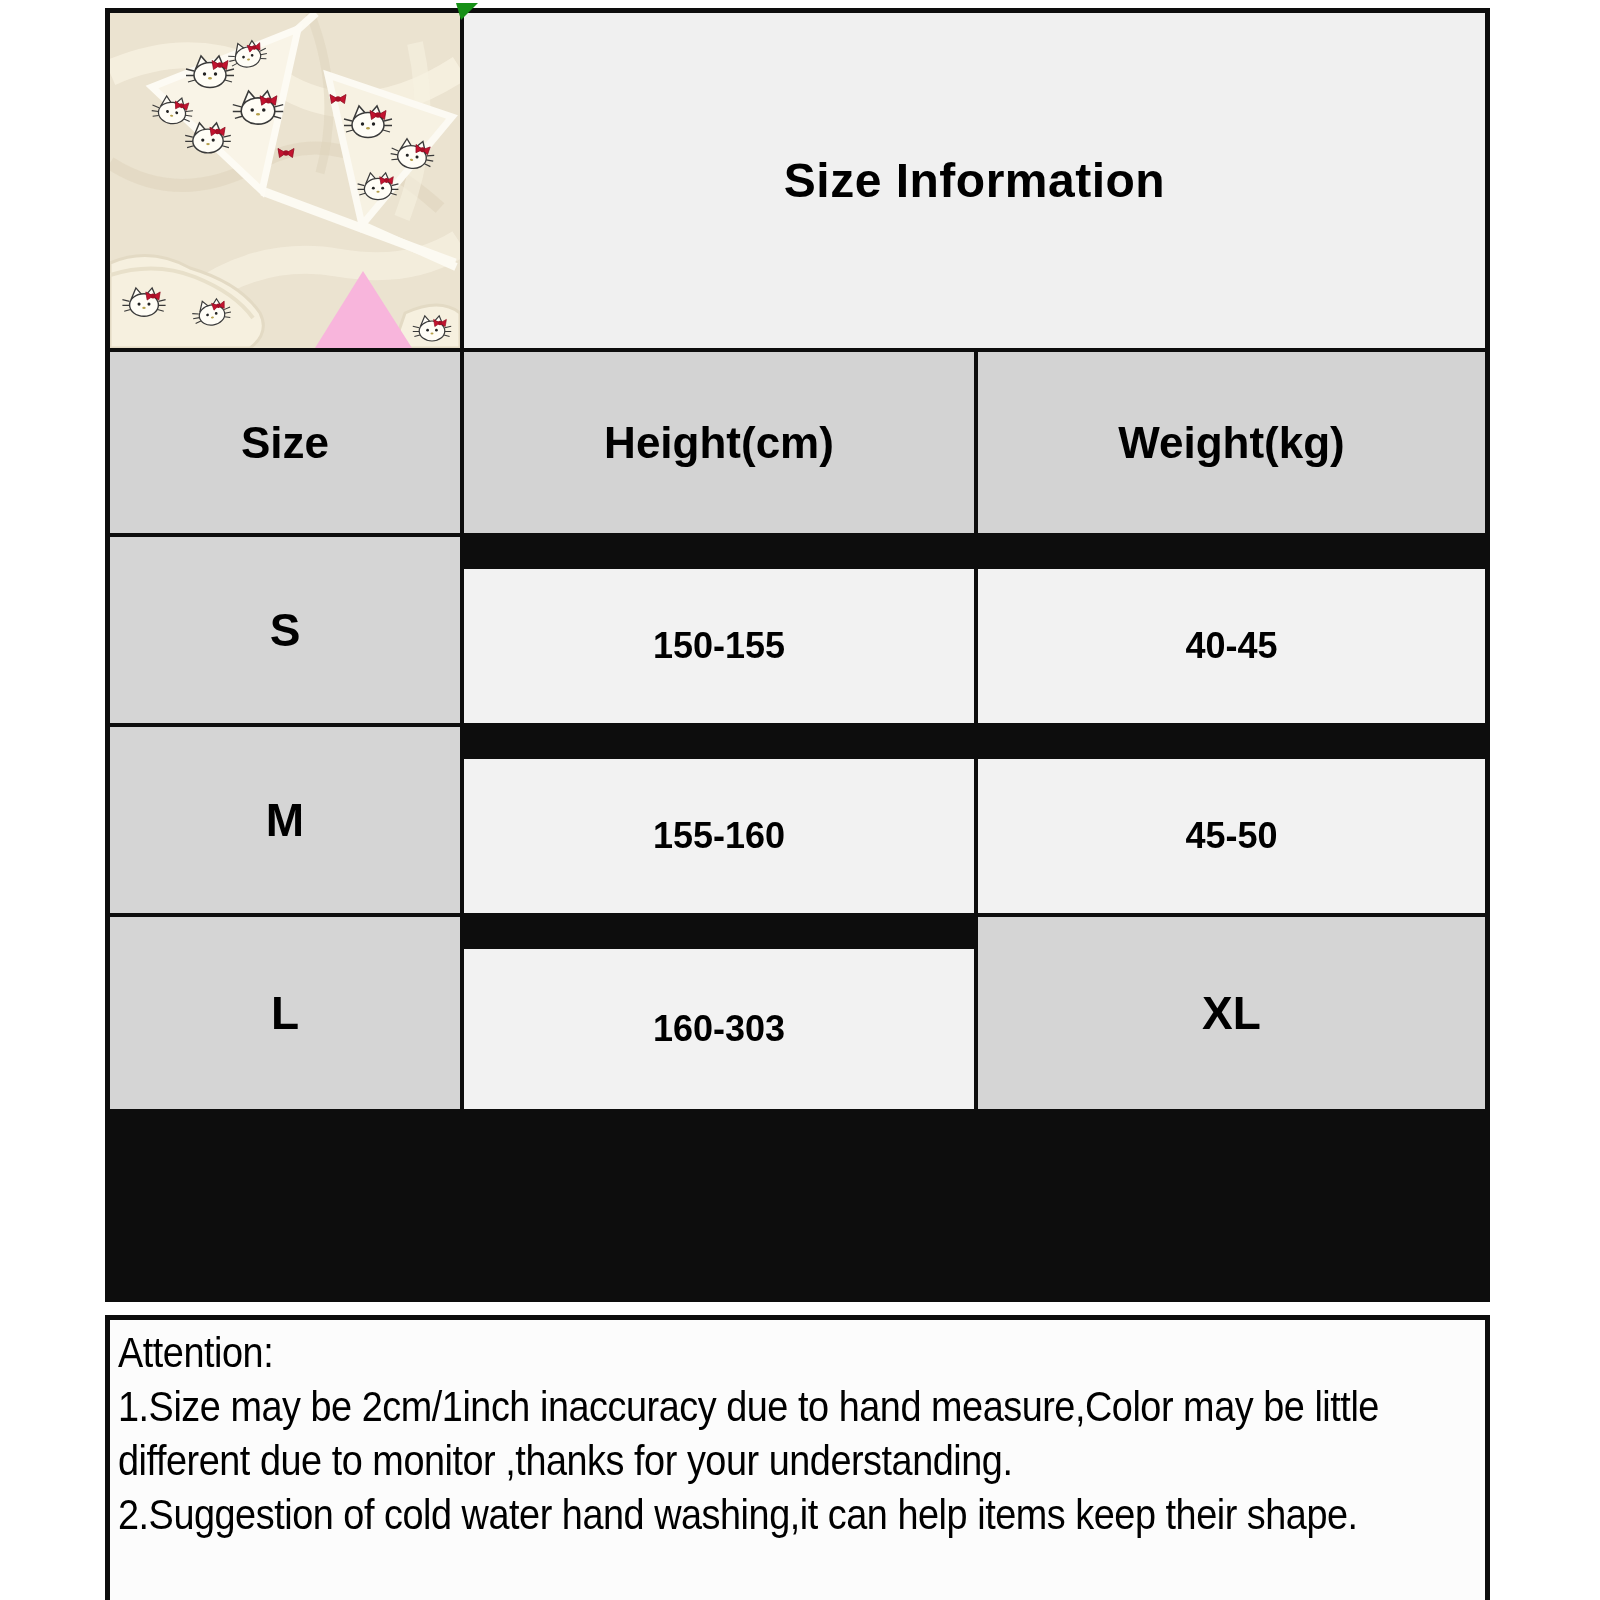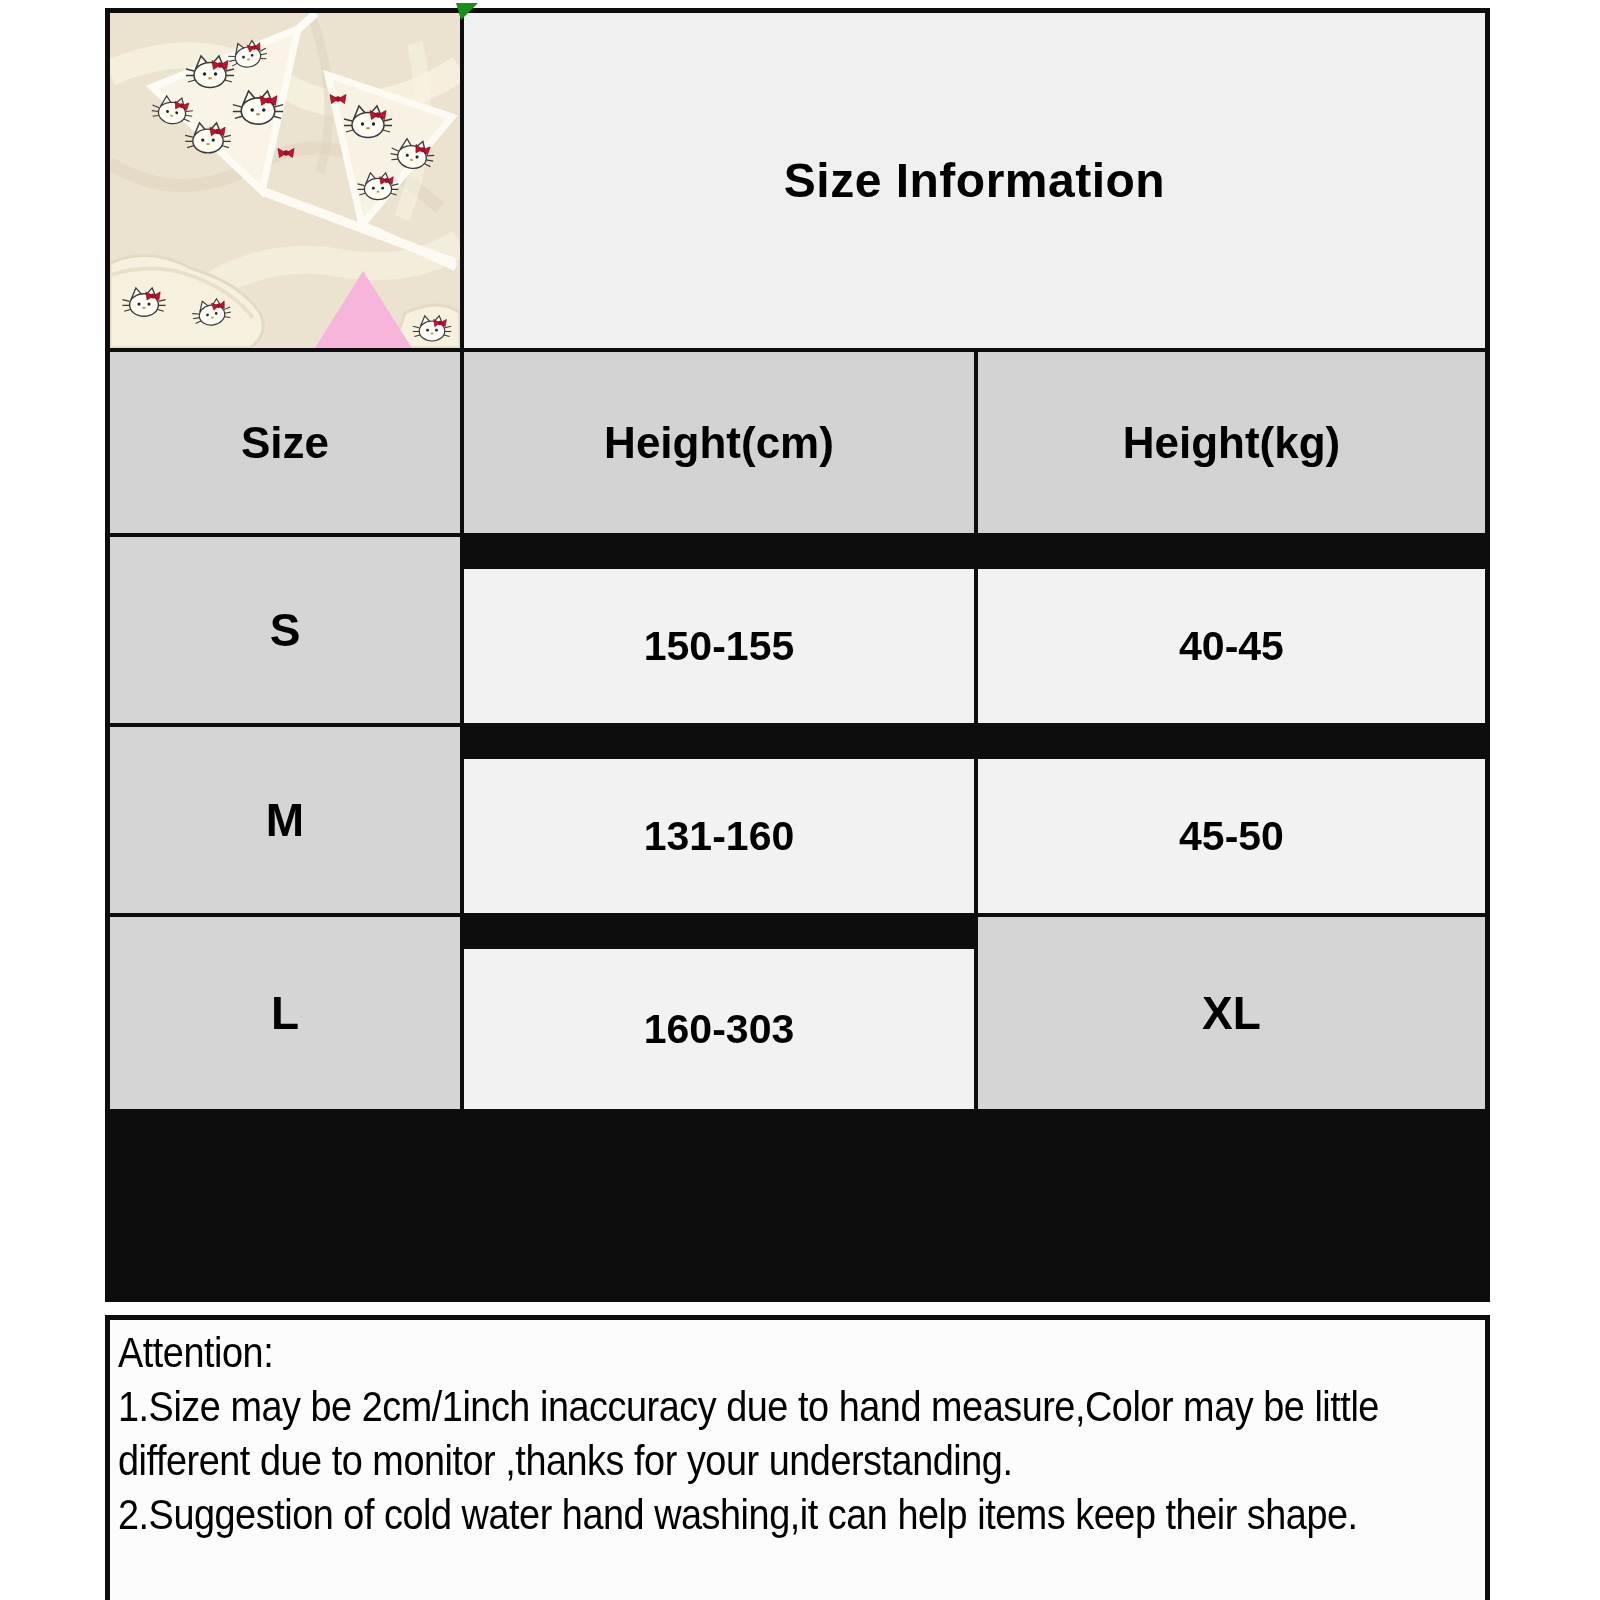--- a/index.html
+++ b/index.html
@@ -22,21 +22,21 @@
         font-weight:700;line-height:1;overflow:hidden;}
   .cell.light{background:var(--datacell-bg,#f2f2f2);}
   .cell.gray{background:var(--colhead-bg,#d3d3d3);}
   .photo-cell{background:var(--photo-cream,#ebe3d0);padding:0;display:block;}
   .photo-cell svg{display:block;width:100%;height:100%;}
   .title-cell{grid-column:2 / 4;background:var(--header-bg,#f0f0f0);
               font-size:48px;letter-spacing:0.5px;}
   .size-head{font-size:44px;}
   .col-head{font-size:44px;}
   .row-label{font-size:46px;background:var(--sizecol-bg,#d5d5d5);}
-  .value{font-size:41px;margin-top:32px;}
+  .value{font-size:36px;margin-top:32px;}
 
   
   .corner-marker{position:absolute;left:456px;top:3px;width:26px;height:20px;}
 
   
   .attention-box{
     position:absolute;left:105px;top:1315px;width:1385px;height:293px;
     box-sizing:border-box;border:5px solid var(--grid-line,#0d0d0d);
     background:var(--attention-bg,#fcfcfc);
     padding:6px 8px;
@@ -106,28 +106,28 @@
         <use href="#bow" x="176" y="140"></use>
         <use href="#bow" x="228" y="86"></use>
 
         <polygon points="205,335 302,335 253,258" fill="#f8b5dc"></polygon>
       </svg>
     </div>
     <div class="cell title-cell">Size Information</div>
 
     <div class="cell gray size-head">Size</div>
     <div class="cell gray col-head">Height(cm)</div>
-    <div class="cell gray col-head">Height(kg)</div>
+    <div class="cell gray col-head">Weight(kg)</div>
 
     <div class="cell row-label">S</div>
     <div class="cell light value">150-155</div>
     <div class="cell light value">40-45</div>
 
     <div class="cell row-label">M</div>
-    <div class="cell light value">131-160</div>
+    <div class="cell light value">155-160</div>
     <div class="cell light value">45-50</div>
 
     <div class="cell row-label">L</div>
     <div class="cell light value">160-303</div>
 
     <div class="cell row-label">XL</div>
   </div>
 
   <svg class="corner-marker" viewBox="0 0 26 20">
     <polygon points="0,0 22,0 5,17" fill="#169016"></polygon>

